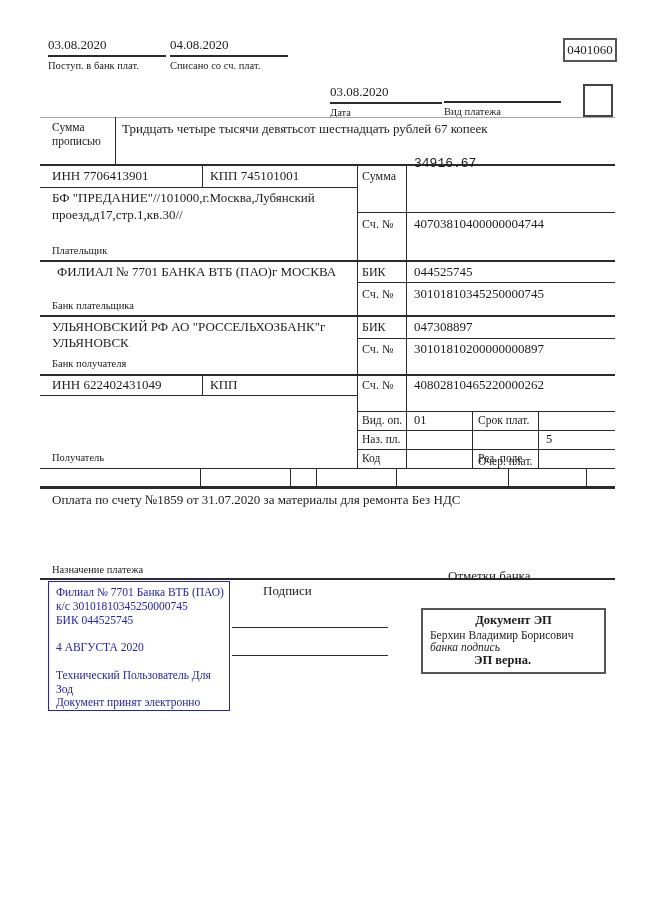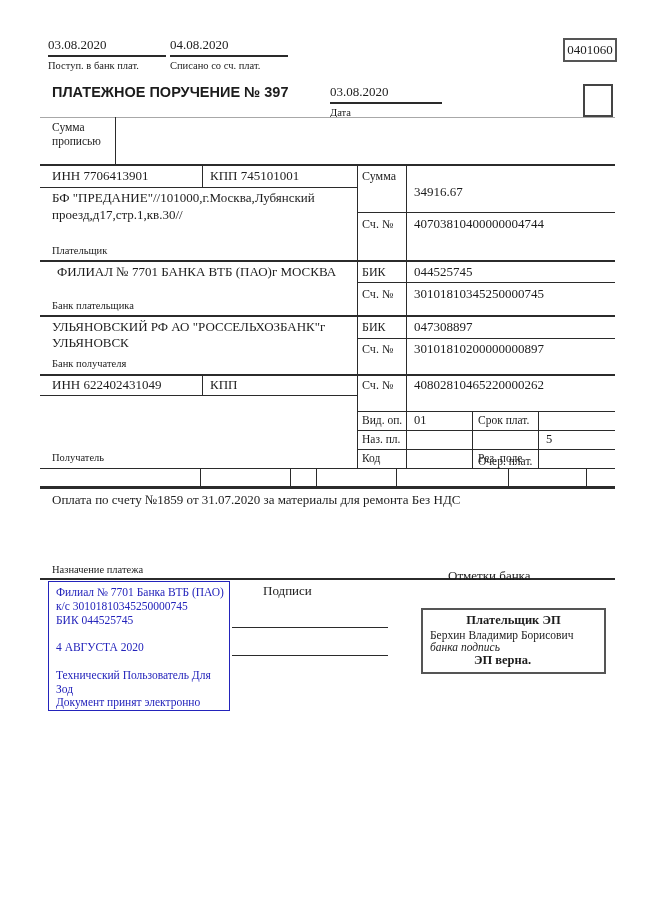--- a/index.html
+++ b/index.html
@@ -38,34 +38,38 @@
   <div class="dateblock" style="left:48px;top:37px;width:118px;">
     <div class="d">03.08.2020</div>
     <div class="l">Поступ. в банк плат.</div>
   </div>
   <div class="dateblock" style="left:170px;top:37px;width:118px;">
     <div class="d">04.08.2020</div>
     <div class="l">Списано со сч. плат.</div>
   </div>
   <div class="codebox">0401060</div>
 
-  <div class="title" style="left:52px;top:84px;">ПЛАТЕЖНОЕ ПОРУЧЕНИЕ № 397</div>
   <div class="dateblock" style="left:330px;top:84px;width:112px;">
     <div class="d">03.08.2020</div>
     <div class="l">Дата</div>
+  </div>
+  <div class="dateblock" style="left:444px;top:84px;width:117px;">
+    <div class="d"></div>
+    <div class="l">Вид платежа</div>
   </div>
   <div class="typebox"></div>
 
   <div class="hl light" style="left:40px;top:117px;width:575px;height:1px;"></div>
 
   <div class="abs" style="left:52px;top:120px;font-size:11.5px;line-height:14px;">
     <div>Сумма</div>
     <div>прописью</div>
   </div>
   <div class="vl" style="left:115px;top:117px;height:48px;"></div>
+  <div class="val" style="left:122px;top:121px;">Тридцать четыре тысячи девятьсот шестнадцать рублей 67 копеек</div>
 
   <div class="hl" style="left:40px;top:164px;width:575px;height:2px;"></div>
   <div class="hl" style="left:40px;top:187px;width:317px;height:1px;"></div>
   <div class="hl" style="left:357px;top:212px;width:258px;height:1px;"></div>
   <div class="hl" style="left:40px;top:260px;width:575px;height:2px;"></div>
   <div class="hl" style="left:357px;top:282px;width:258px;height:1px;"></div>
   <div class="hl" style="left:40px;top:315px;width:575px;height:2px;"></div>
   <div class="hl" style="left:357px;top:338px;width:258px;height:1px;"></div>
   <div class="hl" style="left:40px;top:374px;width:575px;height:2px;"></div>
   <div class="hl" style="left:40px;top:395px;width:317px;height:1px;"></div>
@@ -85,21 +89,21 @@
   <div class="vl" style="left:200px;top:468px;height:18px;"></div>
   <div class="vl" style="left:290px;top:468px;height:18px;"></div>
   <div class="vl" style="left:316px;top:468px;height:18px;"></div>
   <div class="vl" style="left:396px;top:468px;height:18px;"></div>
   <div class="vl" style="left:508px;top:468px;height:18px;"></div>
   <div class="vl" style="left:586px;top:468px;height:18px;"></div>
 
   <div class="val" style="left:52px;top:168px;">ИНН 7706413901</div>
   <div class="val" style="left:210px;top:168px;">КПП 745101001</div>
   <div class="sublbl" style="left:362px;top:169px;font-size:12px;">Сумма</div>
-  <div class="val" style="left:414px;top:184px;">34916.67</div>
+  <div class="val" style="left:414px;top:156px;font-family:Liberation Mono, monospace;">34916.67</div>
   <div class="val" style="left:52px;top:190px;">БФ "ПРЕДАНИЕ"//101000,г.Москва,Лубянский</div>
   <div class="val" style="left:52px;top:207px;">проезд,д17,стр.1,кв.30//</div>
   <div class="sublbl" style="left:362px;top:217px;font-size:12px;">Сч. №</div>
   <div class="val" style="left:414px;top:216px;">40703810400000004744</div>
   <div class="lbl" style="left:52px;top:245px;">Плательщик</div>
 
   <div class="val" style="left:57px;top:264px;">ФИЛИАЛ № 7701 БАНКА ВТБ (ПАО)г МОСКВА</div>
   <div class="sublbl" style="left:362px;top:265px;font-size:12px;">БИК</div>
   <div class="val" style="left:414px;top:264px;">044525745</div>
   <div class="sublbl" style="left:362px;top:287px;font-size:12px;">Сч. №</div>
@@ -145,19 +149,19 @@
     <div>Документ принят электронно</div>
   </div>
 
   <div class="siglabel" style="left:263px;top:583px;">Подписи</div>
   <div class="siglabel" style="left:448px;top:568px;">Отметки банка</div>
 
   <div class="hl" style="left:232px;top:627px;width:156px;height:1px;"></div>
   <div class="hl" style="left:232px;top:655px;width:156px;height:1px;"></div>
 
   <div class="bankbox">
-    <div class="t">Плательщик ЭП</div>
+    <div class="t">Документ ЭП</div>
     <div class="n">Берхин Владимир Борисович</div>
     <div class="i">банка подпись</div>
     <div class="v">ЭП верна.</div>
   </div>
 
 </div>
 
 </body></html>

